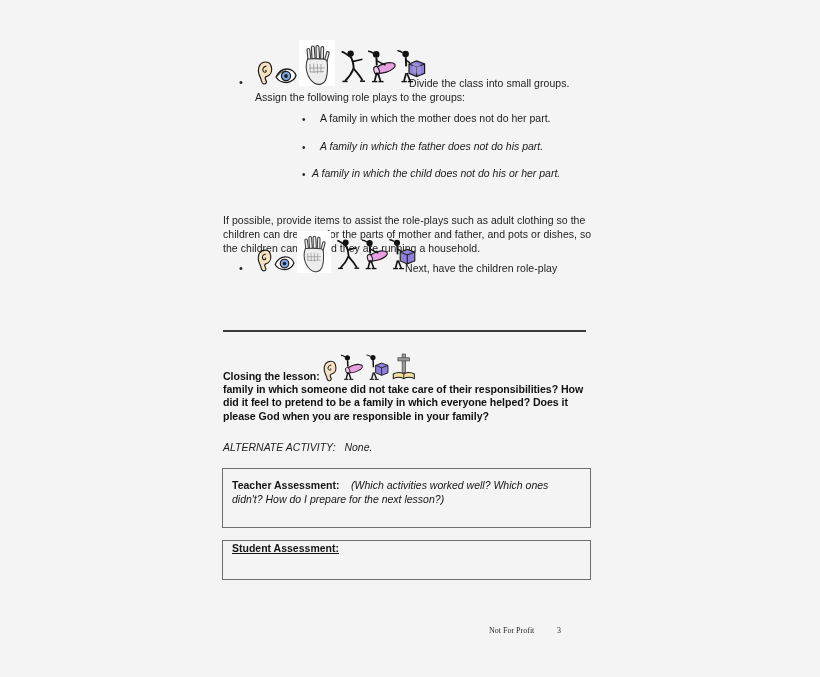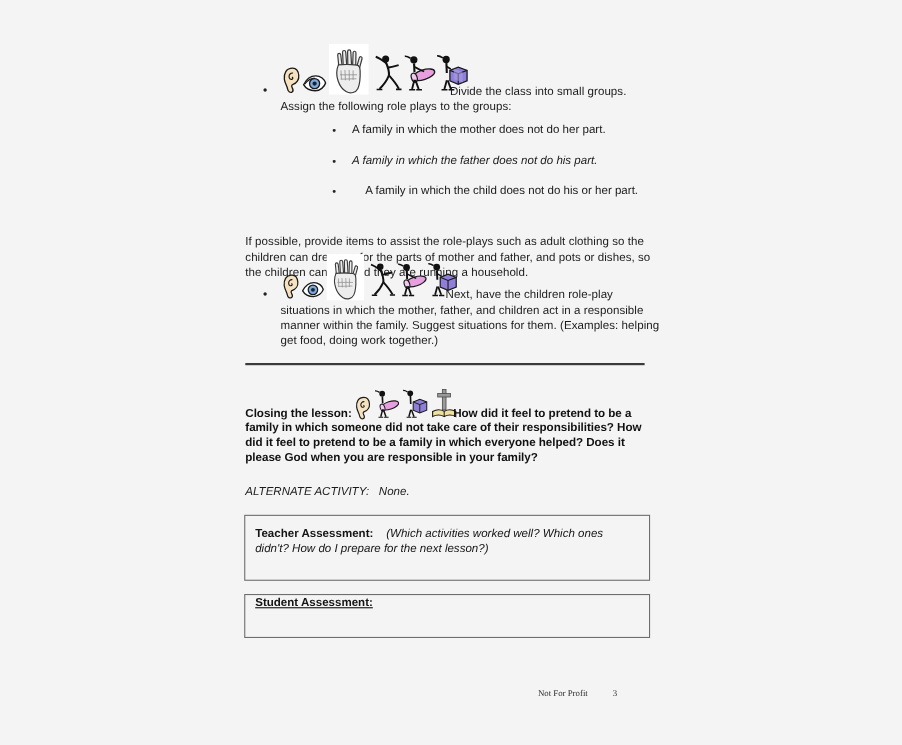--- a/index.html
+++ b/index.html
@@ -216,21 +216,21 @@
 
   <div class="block" style="left:409px; top:76px; width:220px;">Divide the class into small groups.</div>
 
   <div class="sub-dot" style="left:302px; top:114px;">•</div>
   <div class="sub-item" style="left:320px; top:111px; width:280px;">A family in which the mother does not do her part.</div>
 
   <div class="sub-dot" style="left:302px; top:142px;">•</div>
   <div class="sub-item" style="left:320px; top:139px; width:280px;font-style:italic;">A family in which the father does not do his part.</div>
 
   <div class="sub-dot" style="left:302px; top:169px;">•</div>
-  <div class="sub-item" style="left:332px; top:166px; width:290px;">A family in which the child does not do his or her part.</div>
+  <div class="sub-item" style="left:312px; top:166px; width:290px;font-style:italic;">A family in which the child does not do his or her part.</div>
 
   <div class="block" style="left:223px; top:180px; width:372px;margin-top:33px;">If possible, provide items to assist the role-plays such as adult clothing so the children can dress up for the parts of mother and father, and pots or dishes, so the children can pretend they are running a household.</div>
 
   <div class="bullet-dot" style="left:239px; top:263px;">•</div>
 
   <div class="iconstrip" style="left:256px; top:236px; height:36px;">
     <span class="icon" style="margin-right:1px;">
       <svg width="17" height="23" viewBox="0 0 18 24">
         <path d="M10 1 C4 1 2 6 2.5 11 C3 15 5 17 5.5 20 C6 22.6 8 23.6 9.6 22.6 C11 21.7 10.4 20 9.6 18.6
                  C8.8 17.2 9.2 16 10.4 15.6 C13.6 14.6 16 11.4 15.6 7.6 C15.2 3.6 13.4 1 10 1 Z" fill="#f6e2bf" stroke="#1a1a1a" stroke-width="1.2"></path>
@@ -362,38 +362,34 @@
       <svg width="24" height="30" viewBox="0 0 26 32">
         <rect x="11" y="2" width="3.6" height="20" fill="#9a9a9a" stroke="#4a4a4a" stroke-width="0.8"></rect>
         <rect x="6.4" y="6" width="12.6" height="3.4" fill="#9a9a9a" stroke="#4a4a4a" stroke-width="0.8"></rect>
         <path d="M1.4 23.6 C5 21.6 9.4 21.6 12.8 23.4 C16.2 21.6 20.6 21.6 24.2 23.6
                  L24.2 28.6 C20.6 26.8 16.2 26.8 12.8 28.6 C9.4 26.8 5 26.8 1.4 28.6 Z" fill="#f0e0a0" stroke="#1a1a1a" stroke-width="1.1"></path>
         <path d="M12.8 23.4 L12.8 28.6" fill="none" stroke="#1a1a1a" stroke-width="1"></path>
       </svg>
     </span>
   </div>
 
-  <div class="closing" style="left: 412px; top: 370px; width: 176px;">
-    <span>How did it feel to pretend to be a</span>
-  </div>
 
   <div class="alt-activity" style="left:223px; top:441px; white-space:nowrap;">
     <span>ALTERNATE ACTIVITY:</span>
     <span>&nbsp;</span>
     <span>None.</span>
   </div>
 
   <div class="assess-box" style="left:222px; top:468px; width:369px; height:60px;"></div>
   <div class="assess-text" style="left:232px; top:478px; width:345px;">
     <span class="bold">Teacher Assessment:</span>
     <span>&nbsp;&nbsp;</span>
     <span class="italic">(Which activities worked well? Which ones didn't? How do I prepare for the next lesson?)</span>
   </div>
 
   <div class="assess-box" style="left:222px; top:540px; width:369px; height:40px;"></div>
   <div class="assess-text bold" style="left:232px; top:541px;text-decoration:underline;">Student Assessment:</div>
 
   <div class="footer" style="left:489px; top:626px;">Not For Profit</div>
   <div class="footer" style="left:557px; top:626px;">3</div>
 
-<div class="block" style="position: absolute; left: 255px; top: 275px; width: 348px;">situations in which the mother, father, and children act in a responsible manner within the family.  Suggest situations for them. (Examples: helping get food, doing work together.)</div>
     <div class="closing" style="position: absolute; left: 223px; top: 383px; width: 372px;">family in which someone did not take care of their responsibilities?  How did it feel to pretend to be a family in which everyone helped?  Does it please God when you are responsible in your family?</div>
   </div>
 
 </body></html>

